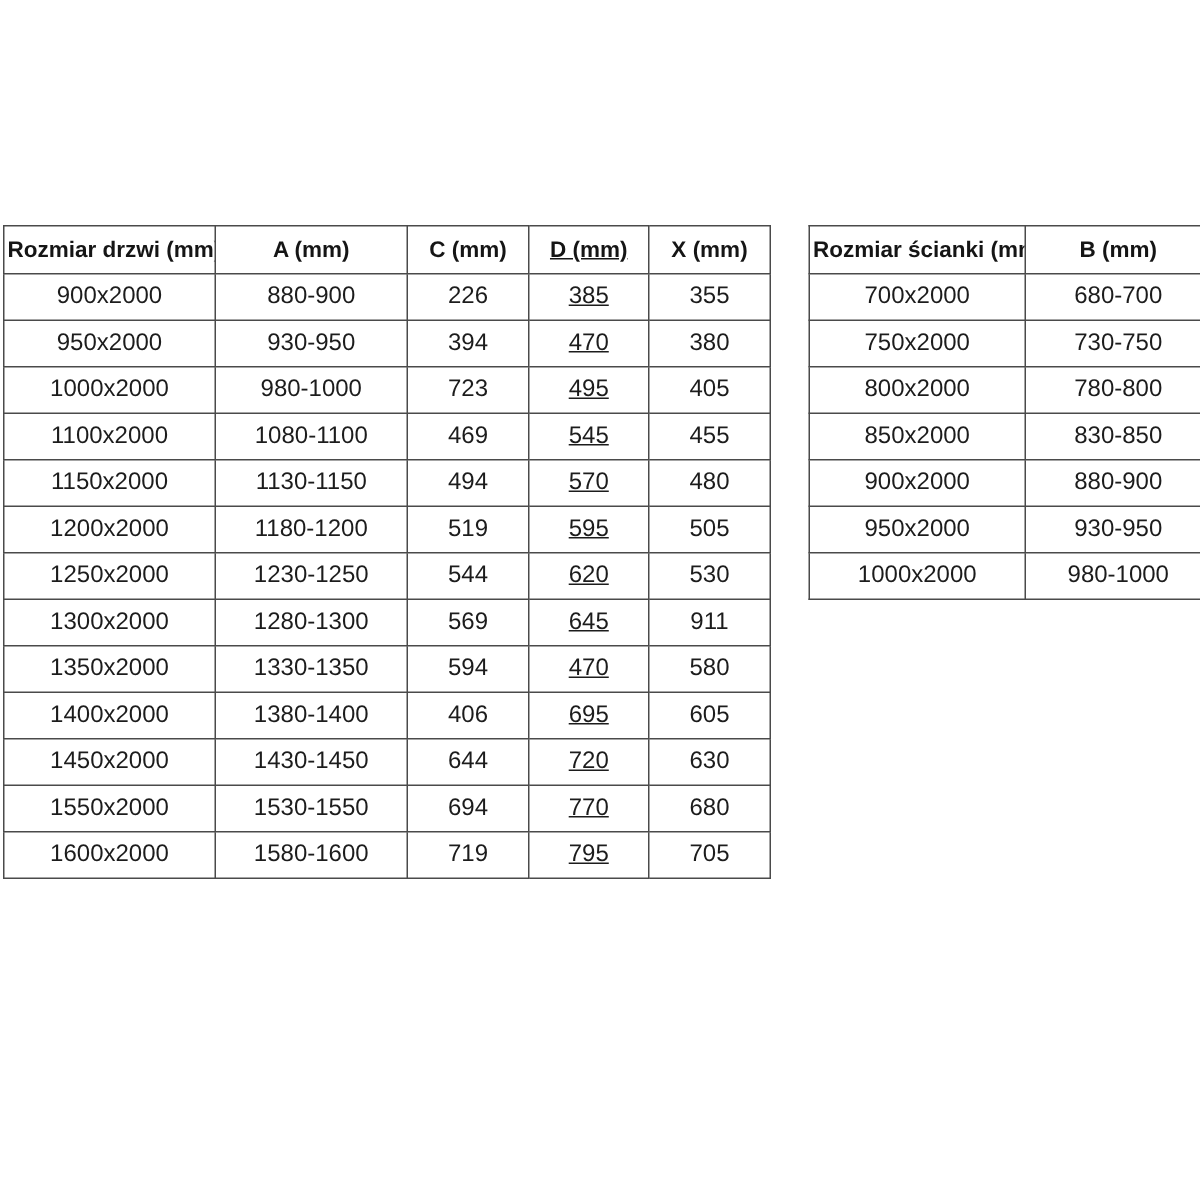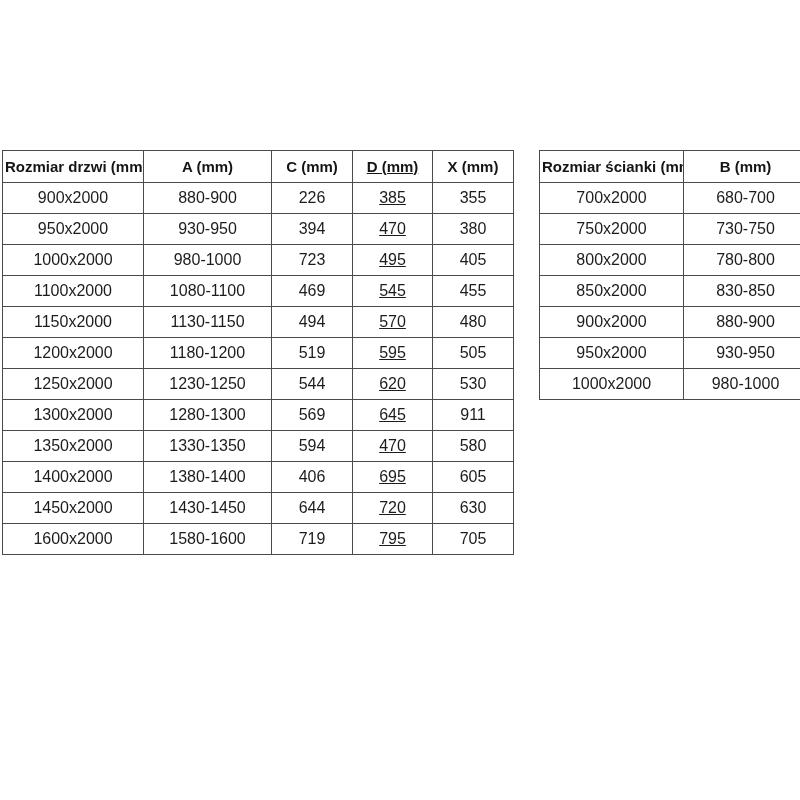--- a/index.html
+++ b/index.html
@@ -153,20 +153,27 @@
           <td>605</td>
         </tr>
         <tr>
           <td>1450x2000</td>
           <td>1430-1450</td>
           <td>644</td>
           <td>720</td>
           <td>630</td>
         </tr>
         <tr>
+          <td>1550x2000</td>
+          <td>1530-1550</td>
+          <td>694</td>
+          <td>770</td>
+          <td>680</td>
+        </tr>
+        <tr>
           <td>1600x2000</td>
           <td>1580-1600</td>
           <td>719</td>
           <td>795</td>
           <td>705</td>
         </tr>
       </tbody>
     </table>
 
   <table id="wall-table" class="spec-table">

